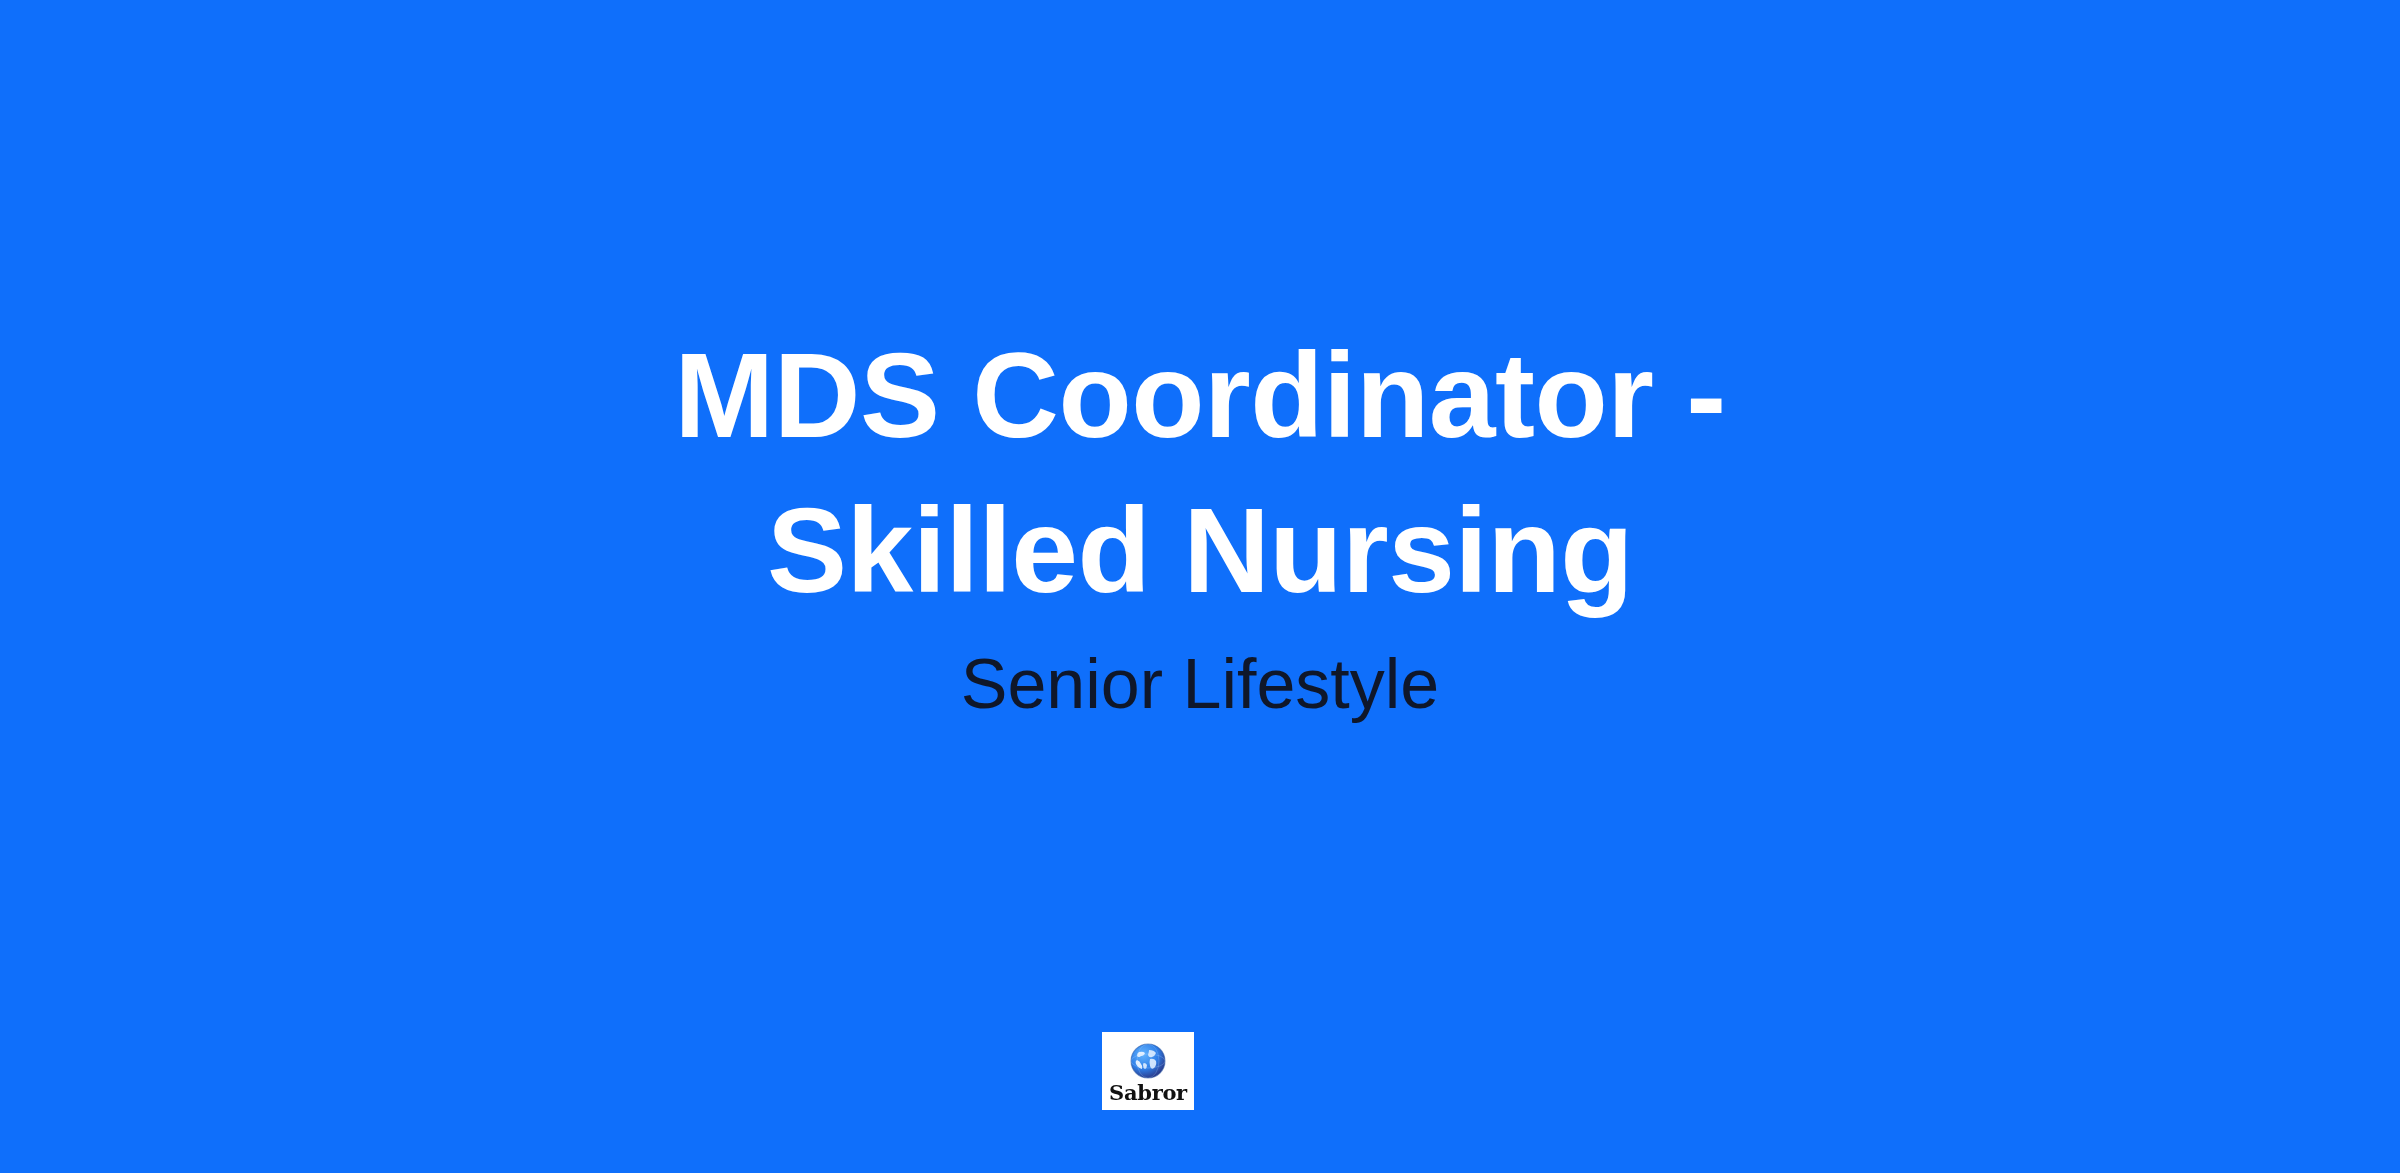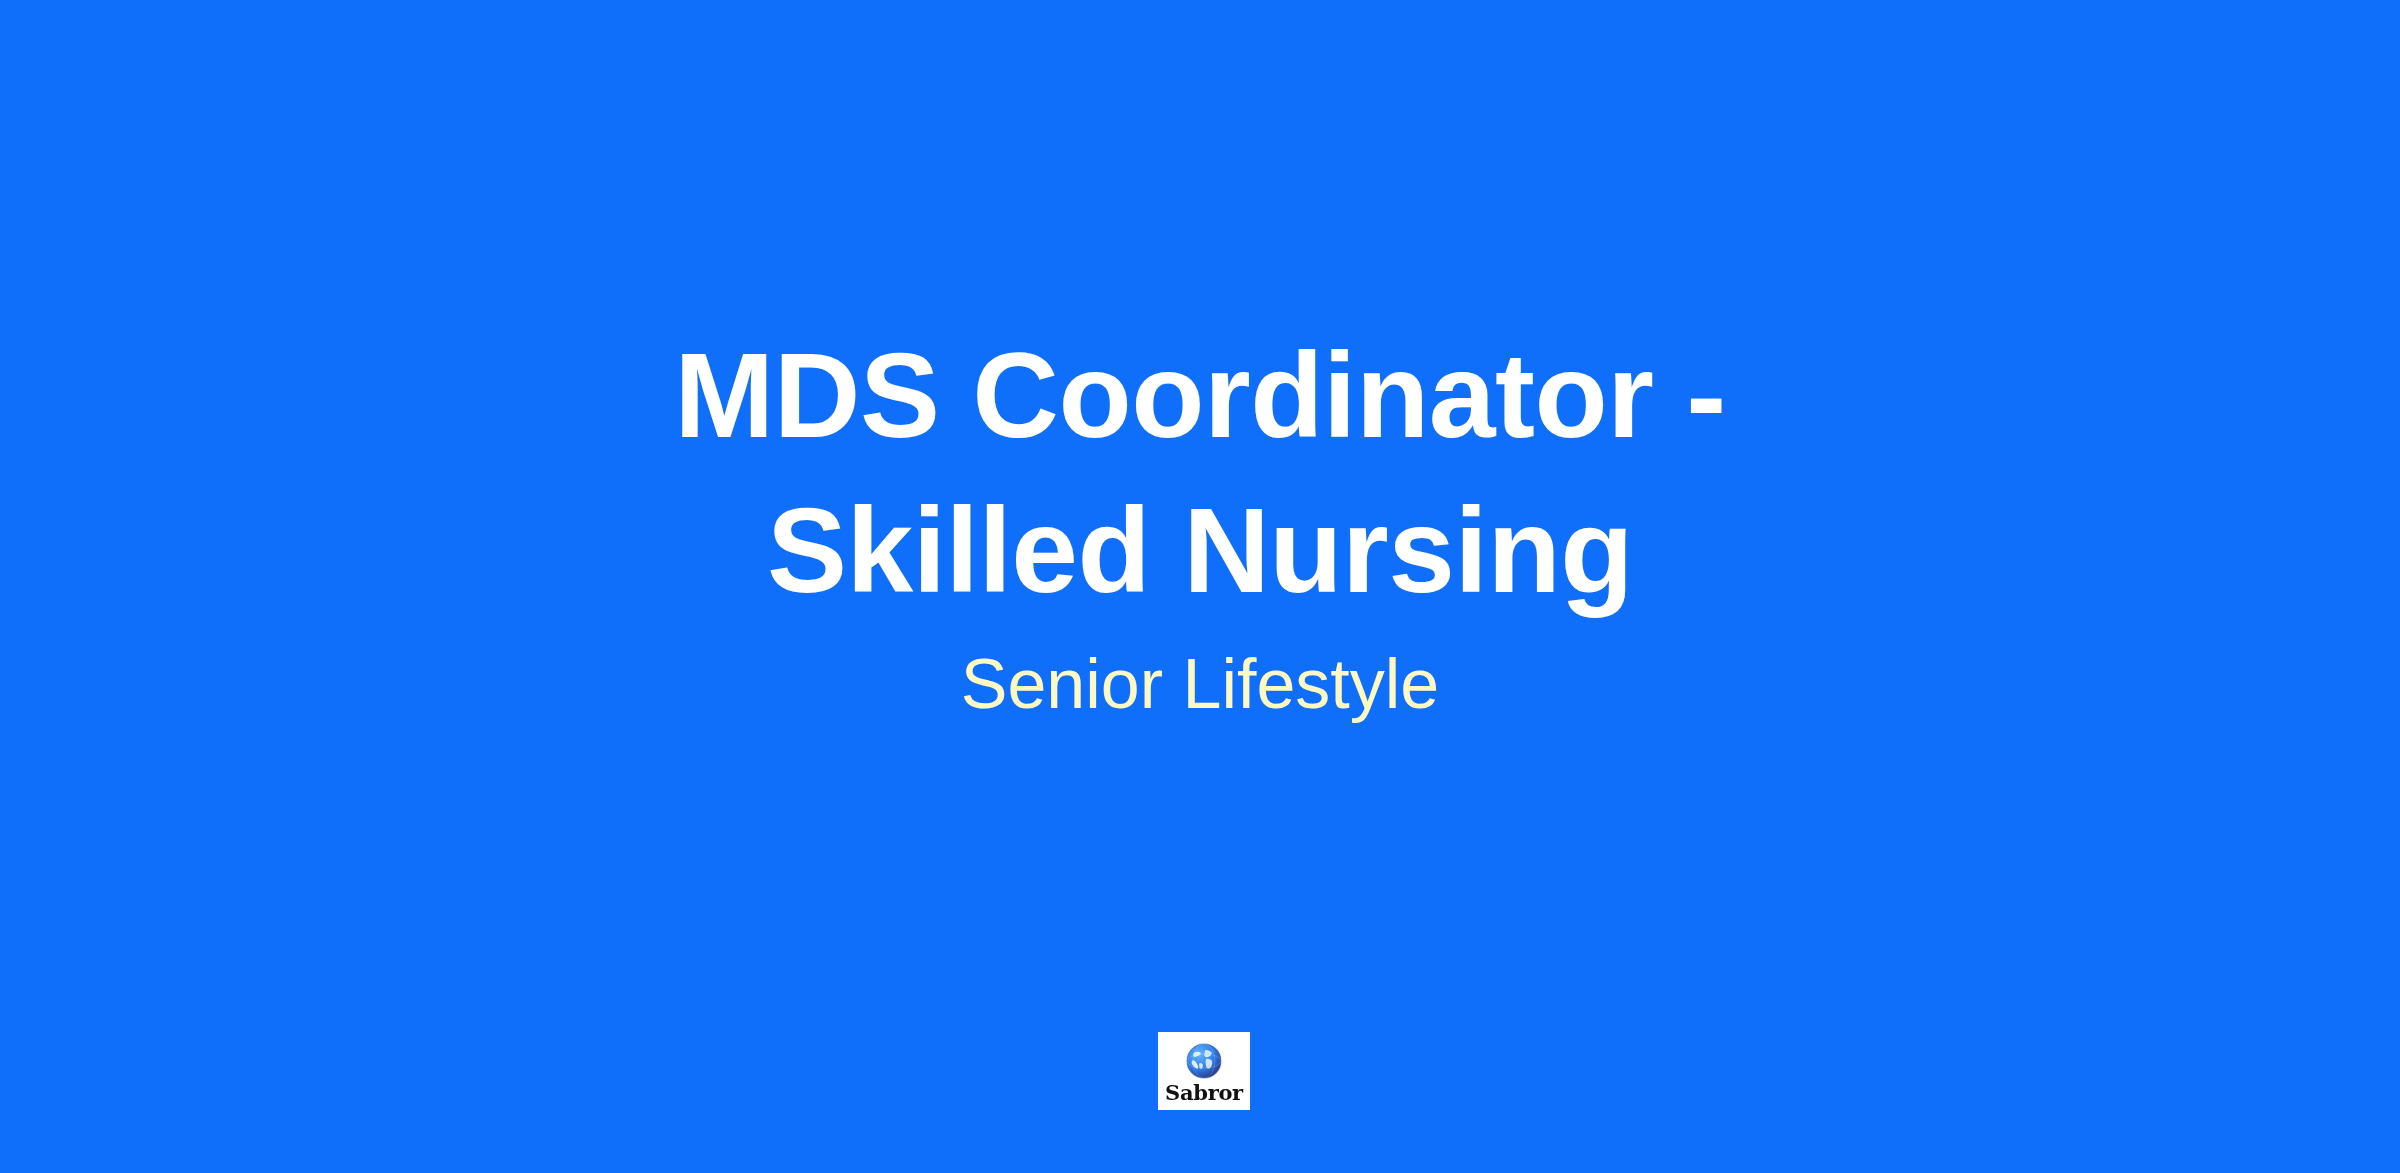--- a/index.html
+++ b/index.html
@@ -55,28 +55,28 @@
   }
 
   .company-name {
     margin: 0;
     padding: 0;
     margin-top: 14px;
     font-family: "Liberation Sans", sans-serif;
     font-size: 70px;
     font-weight: 400;
     line-height: 1.2;
-    color: #fef9c3;
+    color: #0f172a;
     text-align: center;
   }
 
   
   .brand-badge {
     position: absolute;
-    left: 1158px;
+    left: 1102px;
     top: 1032px;
     width: 92px;
     height: 78px;
     background: #ffffff;
     display: flex;
     flex-direction: column;
     align-items: center;
     justify-content: center;
     box-sizing: border-box;
     padding: 4px 0 3px 0;

